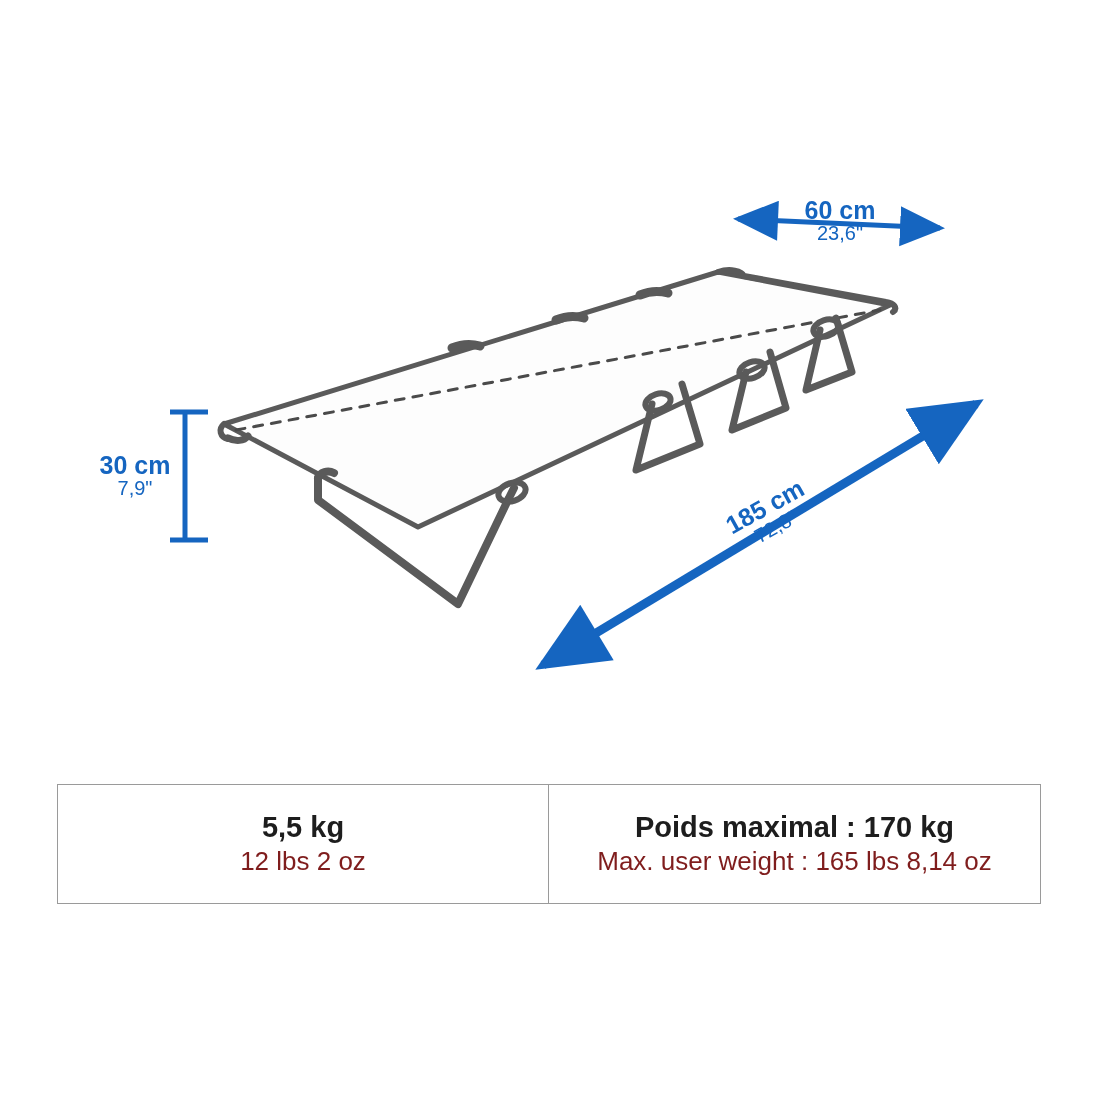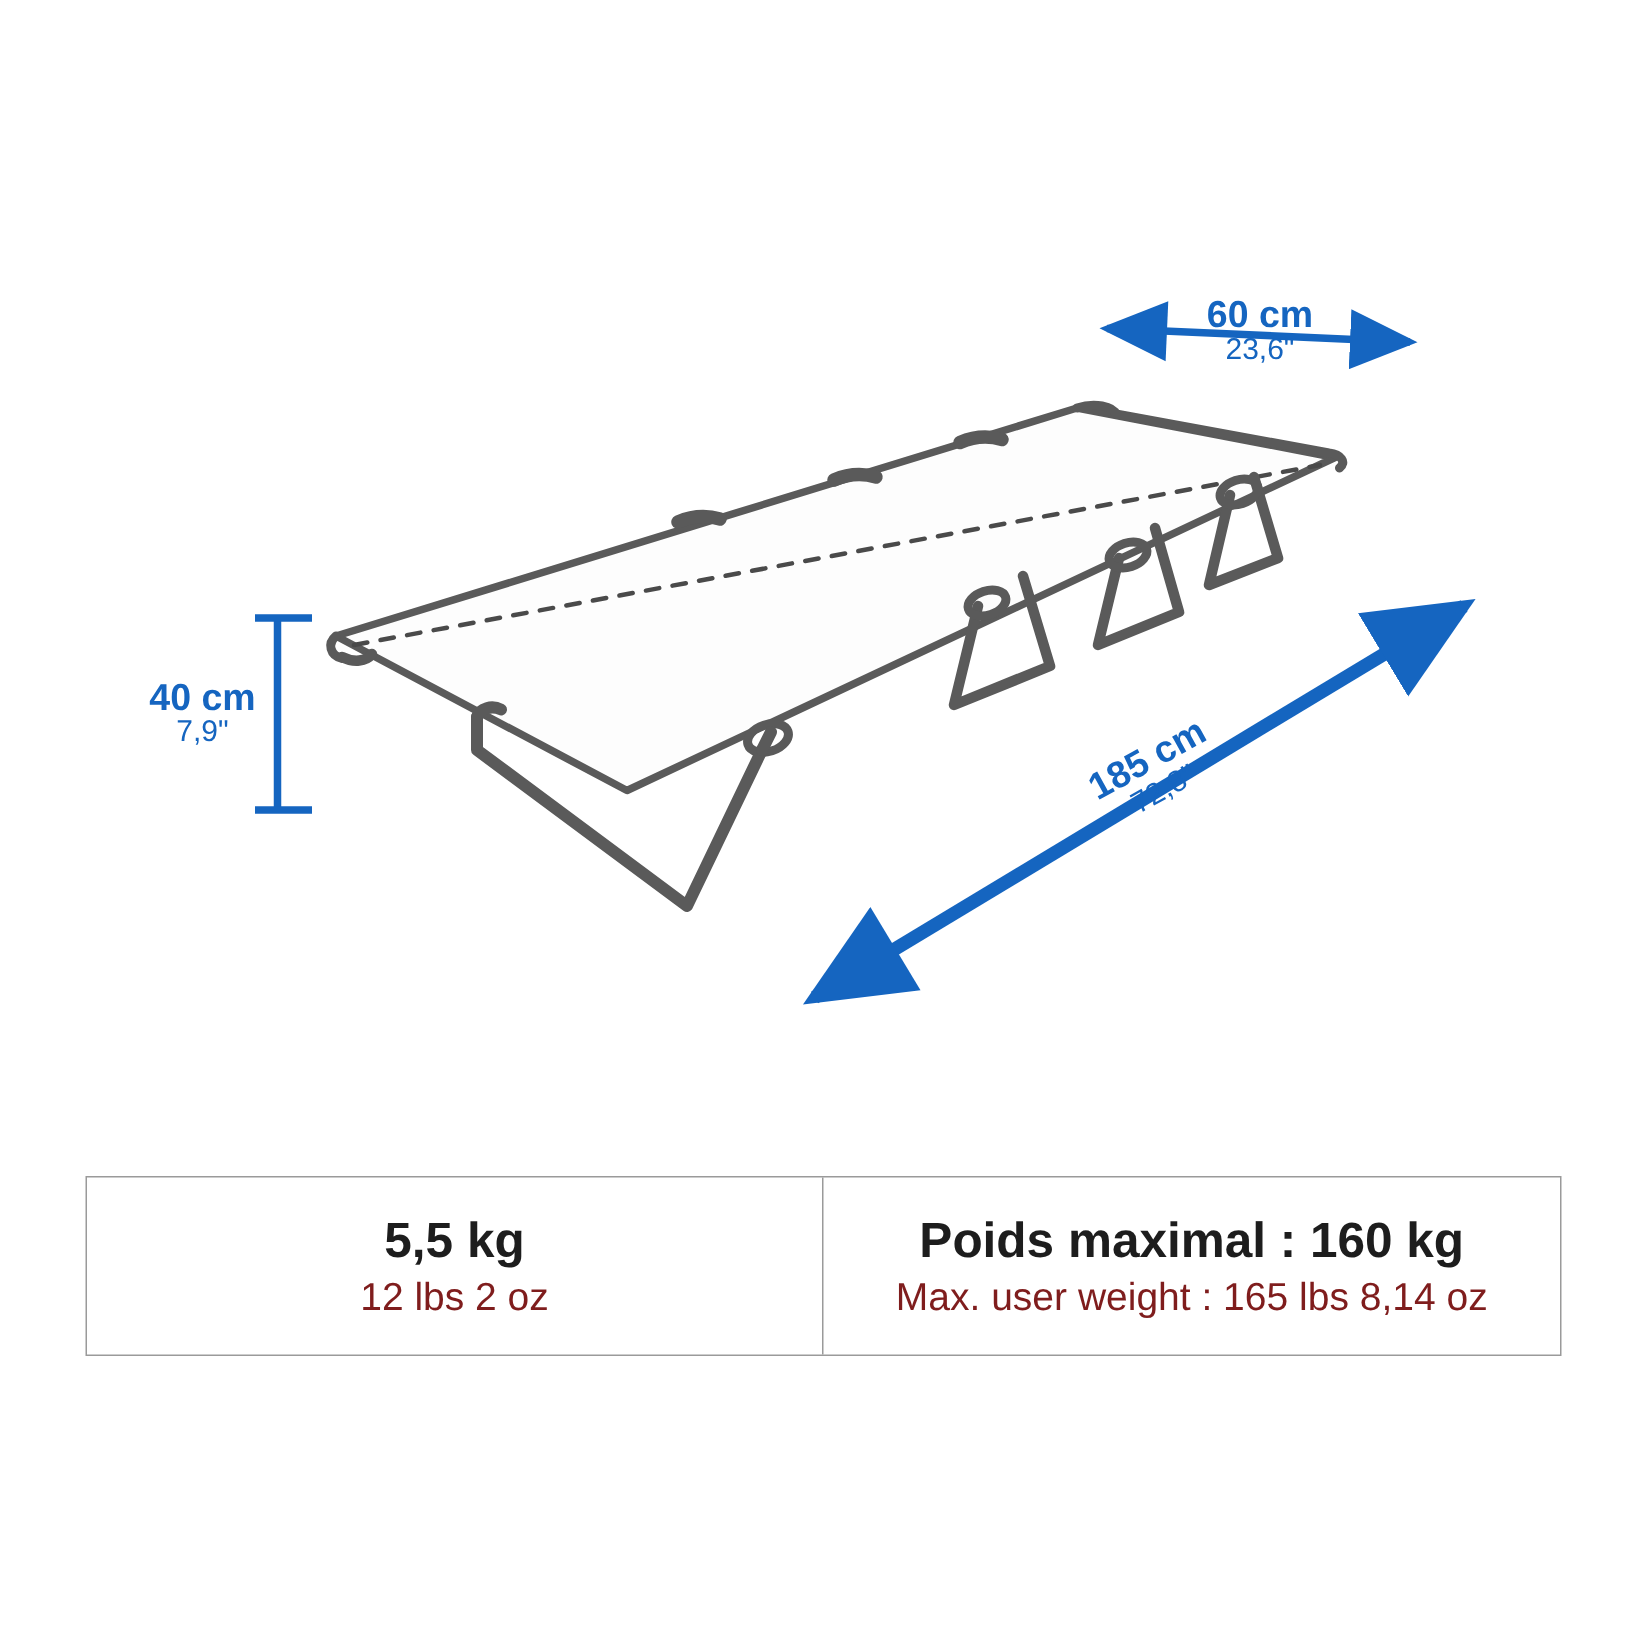--- a/index.html
+++ b/index.html
@@ -99,21 +99,21 @@
     width: 50%;
     border-right: 1px solid #9a9a9a;
   }
   .cell-maxweight {
     width: 50%;
   }
   .cell-folded {
     width: 100%;
   }
   .spec-main {
-    font-size: 33px;
+    font-size: 29px;
     font-weight: bold;
     color: #1d1d1d;
     line-height: 1.25;
     white-space: nowrap;
   }
   .spec-sub {
     font-size: 26px;
     font-weight: normal;
     color: #7f1d1d;
     line-height: 1.3;
@@ -185,35 +185,35 @@
       <line x1="543" y1="665" x2="976" y2="404" stroke="#1565c0" stroke-width="9" marker-start="url(#arrowBlueBigStart)" marker-end="url(#arrowBlueBig)"></line>
     </g>
   </svg>
 
   <div class="dim-label" id="label-width">
     <div class="dim-main">60 cm</div>
     <div class="dim-sub">23,6"</div>
   </div>
 
   <div class="dim-label" id="label-height">
-    <div class="dim-main">40 cm</div>
+    <div class="dim-main">30 cm</div>
     <div class="dim-sub">7,9"</div>
   </div>
 
   <div class="dim-label" id="label-length">
     <div class="dim-main">185 cm</div>
     <div class="dim-sub">72,8"</div>
   </div>
 
   <div class="spec-table">
     <div class="spec-row top">
       <div class="spec-cell cell-weight">
         <div class="spec-main">5,5 kg</div>
         <div class="spec-sub">12 lbs 2 oz</div>
       </div>
       <div class="spec-cell cell-maxweight">
-        <div class="spec-main">Poids maximal : 160 kg</div>
+        <div class="spec-main">Poids maximal : 170 kg</div>
         <div class="spec-sub">Max. user weight : 165 lbs 8,14 oz</div>
       </div>
     </div>
   </div>
 
 </div>
 
 </body></html>

